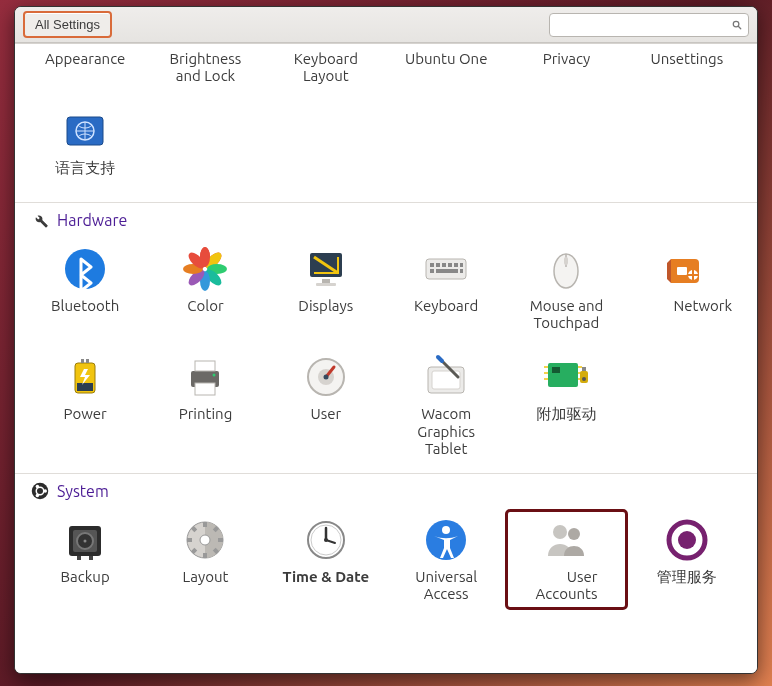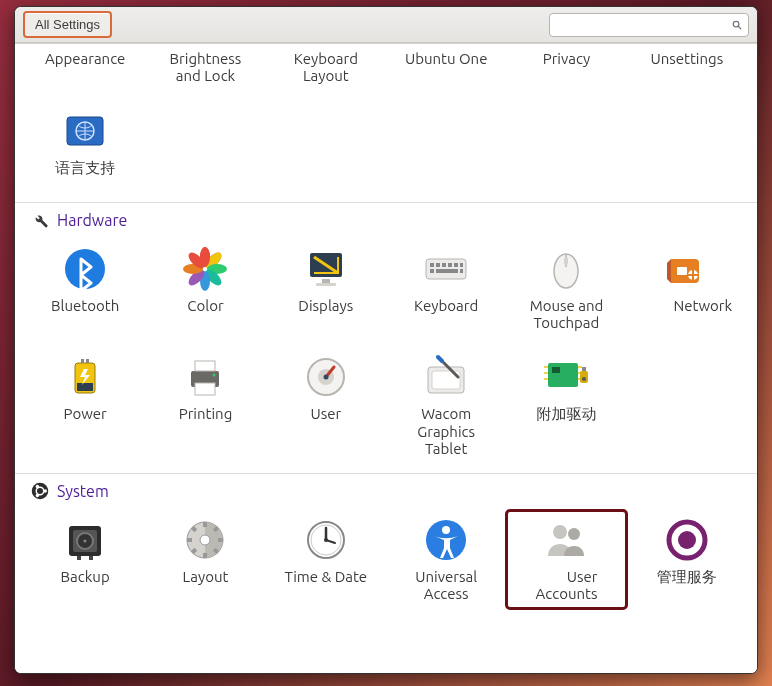--- a/index.html
+++ b/index.html
@@ -301,21 +301,21 @@
             </svg>
           </div>
           <div class="label" style="white-space: pre-line;">Layout</div>
         </div>
         <div class="item">
           <div class="iconbox">
             <svg width="48" height="48" viewBox="0 0 48 48">
               <use href="#i-timedate"></use>
             </svg>
           </div>
-          <div class="label" style="white-space: pre-line;">Time &amp; Date</div>
+          <div class="label" style="white-space: pre-line; font-weight: bold;">Time &amp; Date</div>
         </div>
         <div class="item">
           <div class="iconbox">
             <svg width="48" height="48" viewBox="0 0 48 48">
               <use href="#i-uaccess"></use>
             </svg>
           </div>
           <div class="label" style="white-space: pre-line;">Universal
 Access</div>
         </div>

